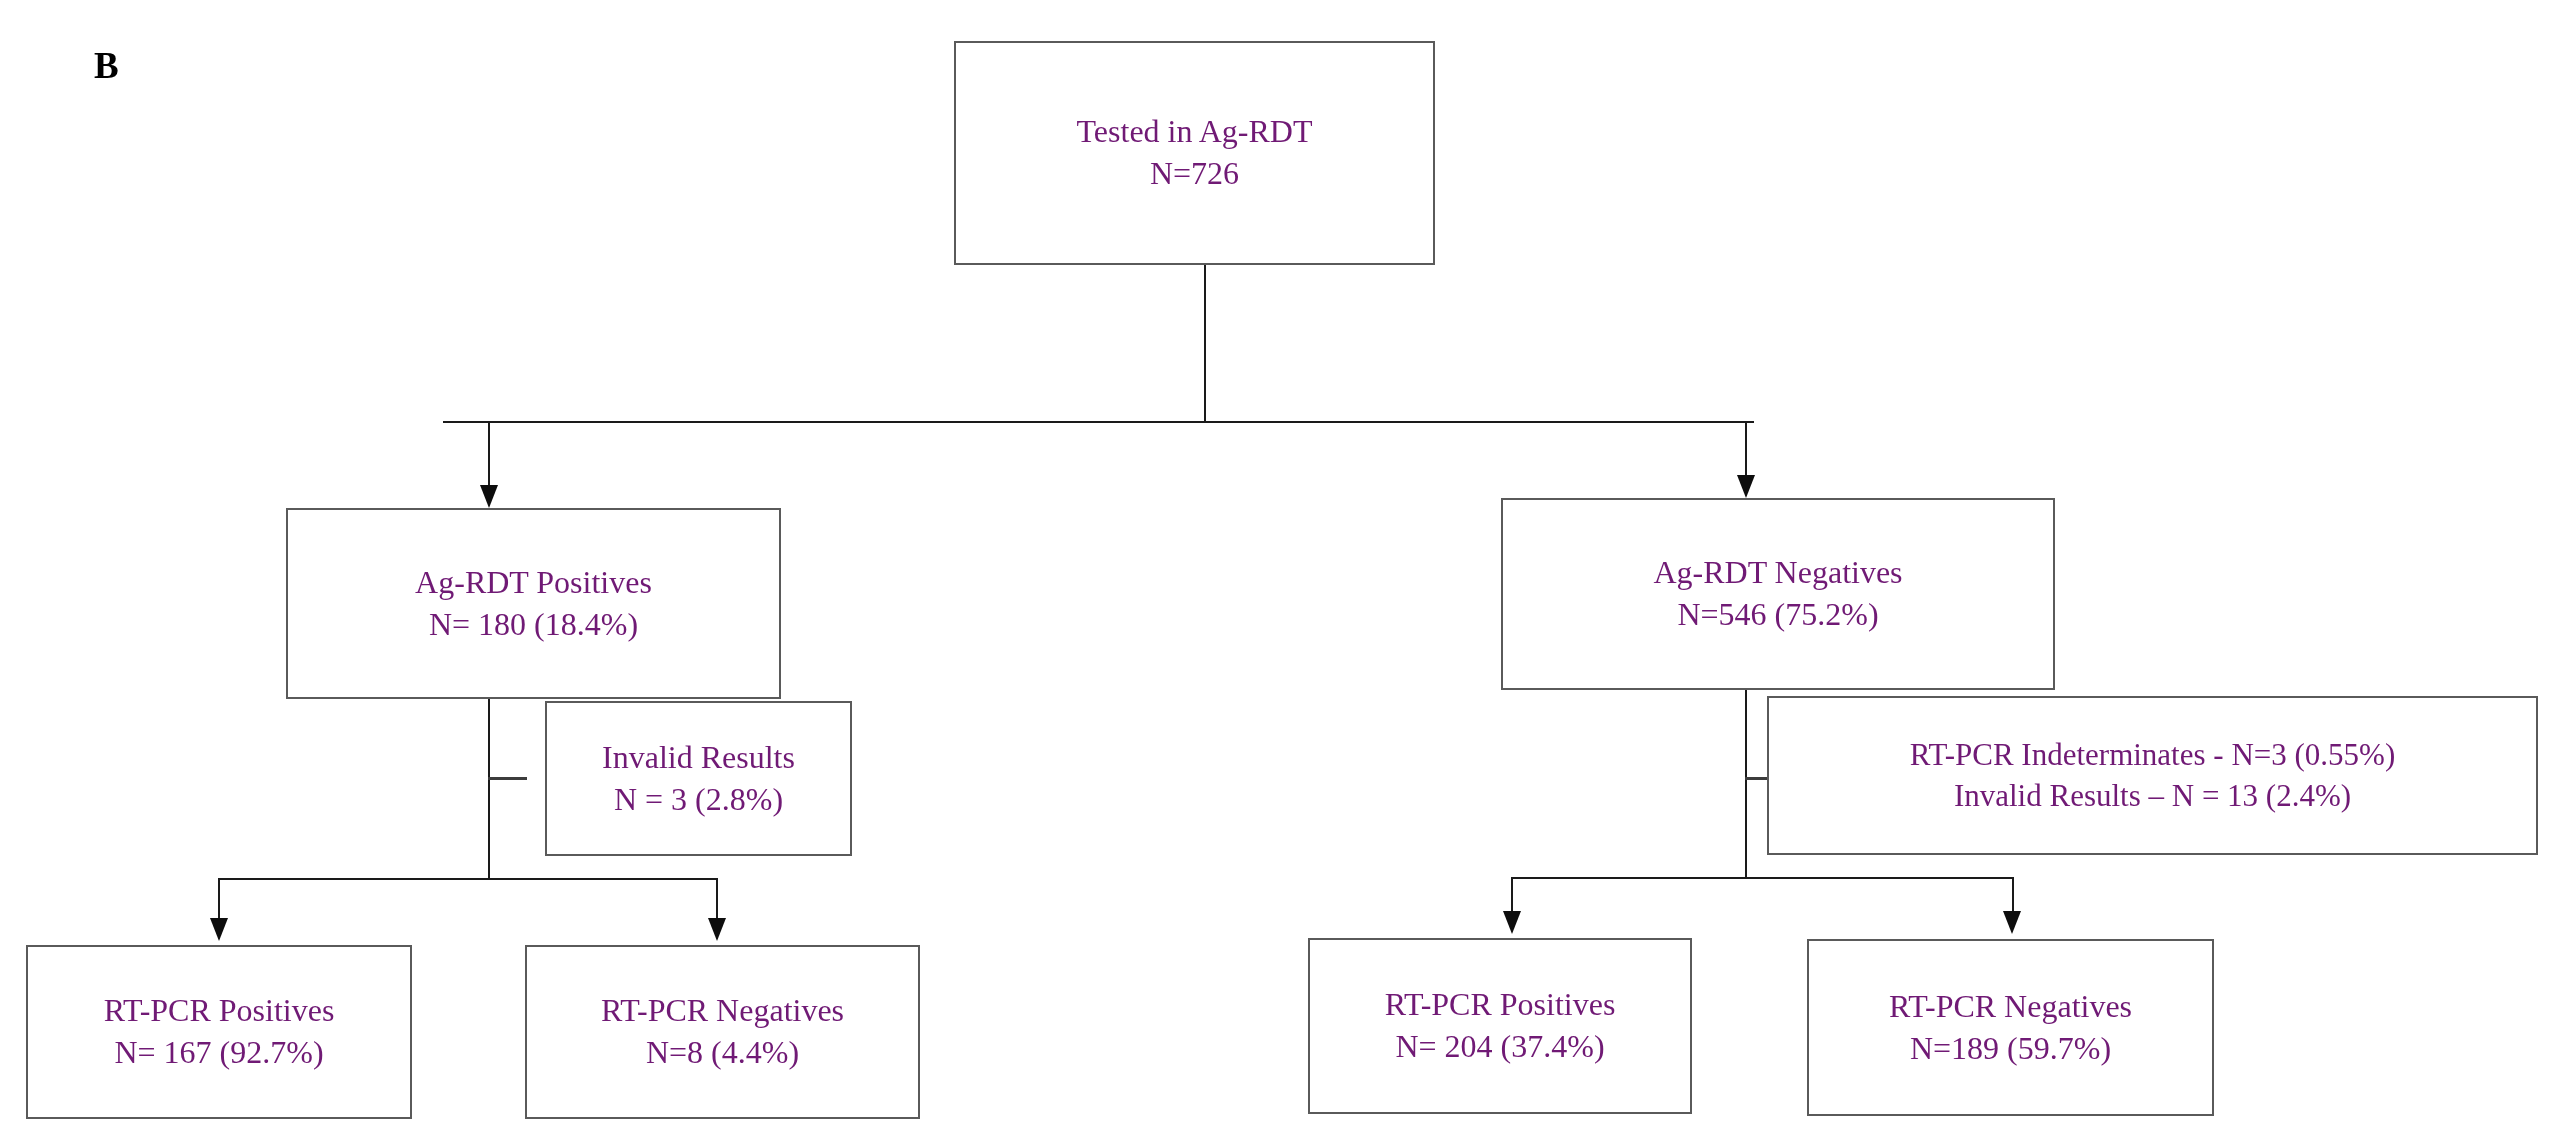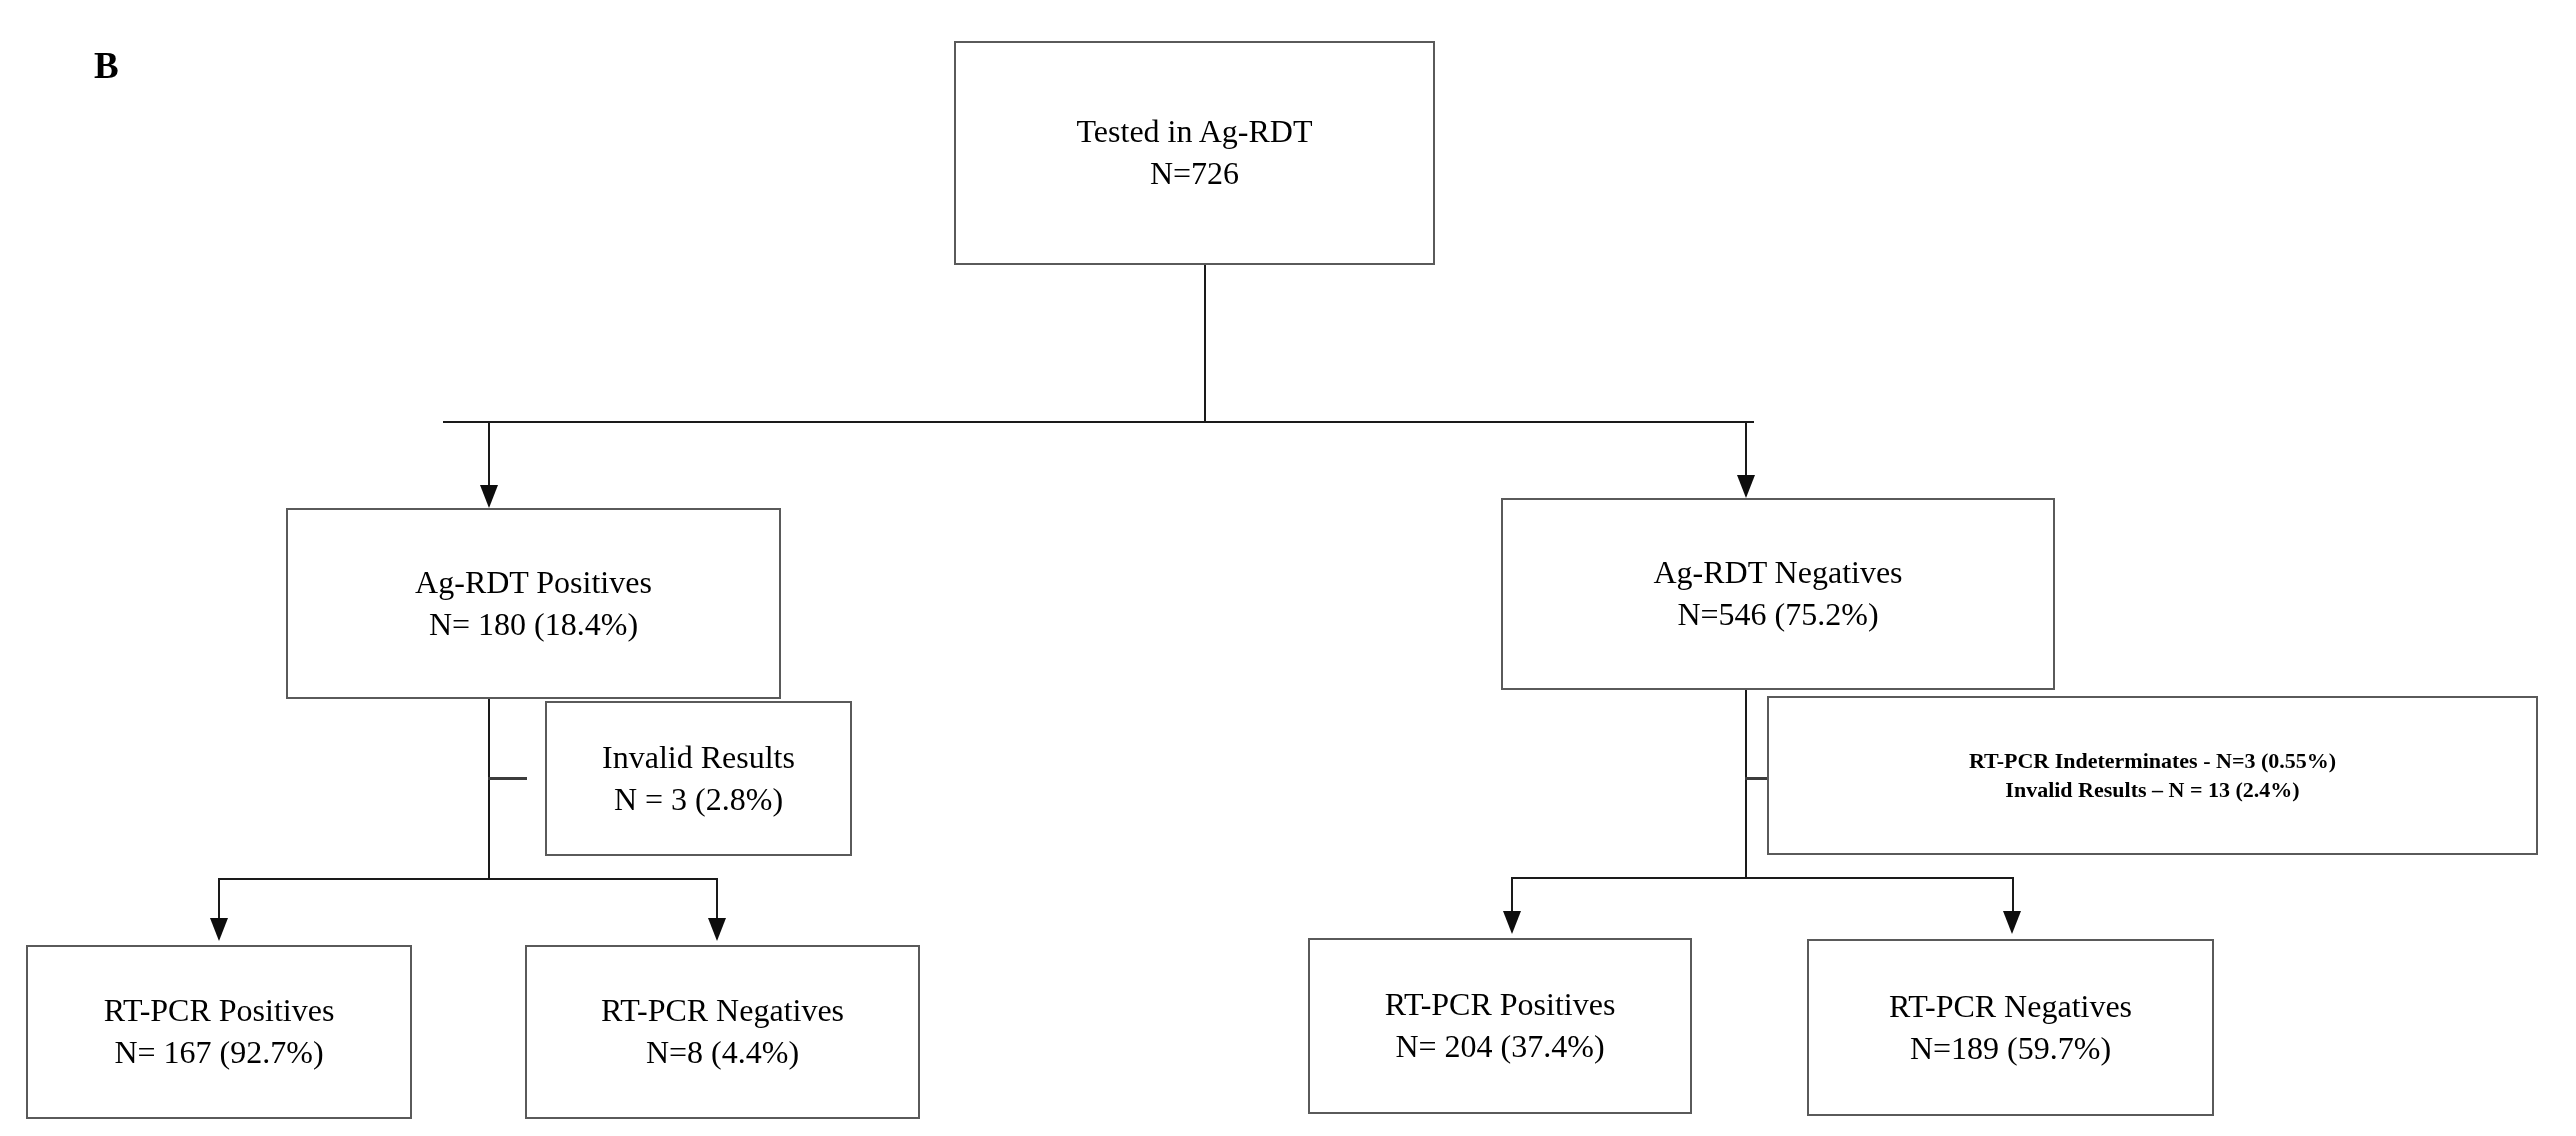--- a/index.html
+++ b/index.html
@@ -42,42 +42,42 @@
     border: 2.4px solid #5a5a5a;
     background: #ffffff;
     display: flex;
     flex-direction: column;
     align-items: center;
     justify-content: center;
     text-align: center;
     font-family: "Liberation Serif", "DejaVu Serif", serif;
     font-size: 32px;
     line-height: 1.30;
-    color: #000000;
+    color: #701a75;
     padding: 3.3px 8.1px;
   }
   .node .line-1,
   .node .line-2 {
     display: block;
     white-space: nowrap;
   }
 
   
   #node-tested          { left: 954px; top: 41px;   width: 481px;  height: 224px; }
   #node-agrdt-positives { left: 286px;  top: 508px;  width: 495px;  height: 191px; }
   #node-agrdt-negatives { left: 1501px; top: 498px;  width: 554px;  height: 192px; }
   #node-invalid-left    { left: 525px;  top: 701px;  width: 307px;  height: 155px; margin-left: 20px; }
   #node-indeterminates  { left: 1767px; top: 696px;  width: 771px;  height: 159px; }
   #node-rtpcr-pos-left  { left: 26px;   top: 945px; width: 386px;  height: 174px; }
   #node-rtpcr-neg-left  { left: 525px;  top: 945px; width: 395px;  height: 174px; }
   #node-rtpcr-pos-right { left: 1308px; top: 938px; width: 384px;  height: 176px; }
   #node-rtpcr-neg-right { left: 1807px; top: 939px; width: 407px;  height: 177px; }
 
   
-  #node-indeterminates { font-size: 22px; font-weight: bold; }
+  #node-indeterminates { font-size: 31px; }
 
   
   .vline {
     position: absolute;
     width: 0;
     border-left: 2.4px solid #1a1a1a;
   }
   .hline {
     position: absolute;
     height: 0;

